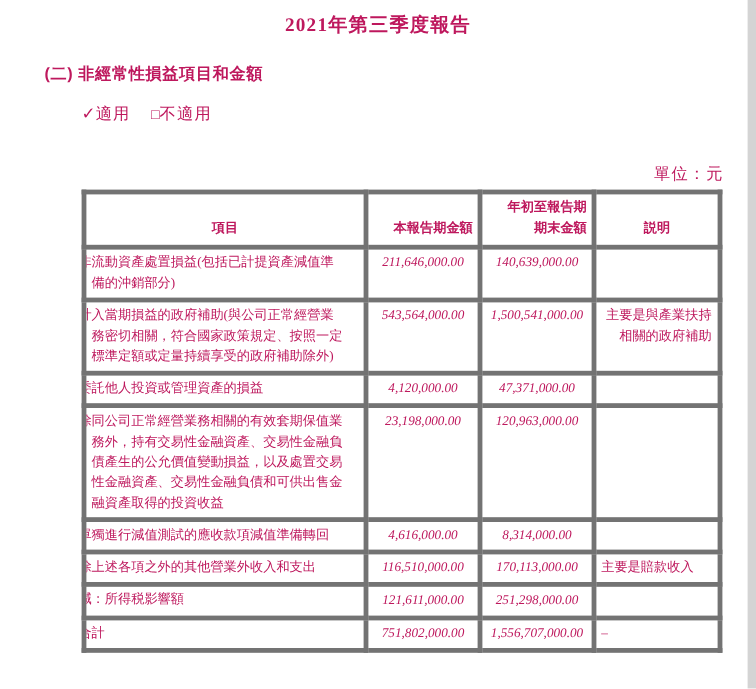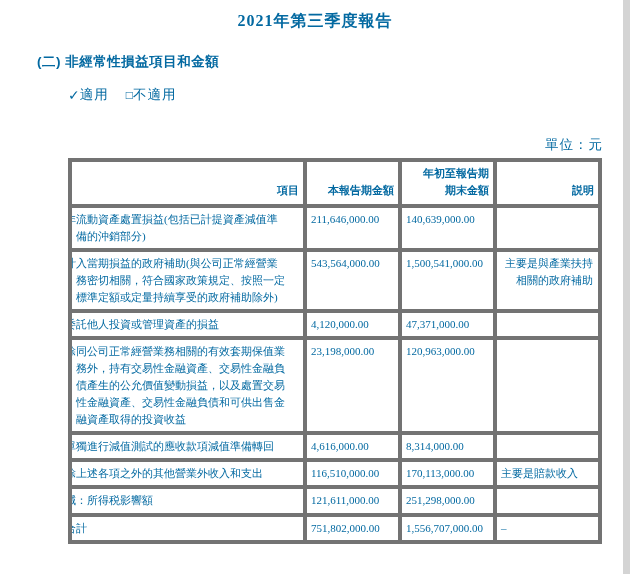--- a/index.html
+++ b/index.html
@@ -1,38 +1,38 @@
 <!DOCTYPE html>
 <html><head>
 <meta charset="utf-8">
 <style>
   html,body{margin:0;padding:0;background:#fff;}
   .page{position:relative;width:630px;height:574px;background:#ffffff;overflow:hidden;
-        font-family:"Liberation Serif","DejaVu Serif",serif;color:#0369a1;}
+        font-family:"Liberation Serif","DejaVu Serif",serif;color:#be185d;}
   .edge-strip{position:absolute;top:0;right:0;width:7px;height:574px;background:#d4d4d4;}
   .title{position:absolute;top:11px;left:0;width:100%;margin:0;text-align:center;
          font-size:16px;font-weight:bold;letter-spacing:1px;}
   .section{position:absolute;top:51px;left:35px;margin:2px;font-size:13.5px;font-weight:bold;
            font-family:"Liberation Sans","DejaVu Sans",sans-serif;letter-spacing:0.5px;}
   .applicable{position:absolute;top:86px;left:68px;font-size:13.5px;display:flex;align-items:center;}
   .applicable .lbl{margin-left:0;letter-spacing:1px;}
   .applicable .box{margin-left:17px;font-size:12px;}
   .applicable .check{font-size:14px;}
   .unit{position:absolute;top:136px;right:27px;font-size:13.5px;letter-spacing:1px;}
   table.report{position:absolute;top:158px;left:68px;width:530px;border-collapse:collapse;
                table-layout:fixed;font-size:11px;line-height:17px;}
   table.report th,table.report td{border:4px solid #737373;overflow:hidden;}
-  table.report thead th{vertical-align:bottom;text-align:right;font-weight:bold;
+  table.report thead th{vertical-align:bottom;text-align:center;font-weight:bold;
         font-family:"Liberation Sans","DejaVu Sans",sans-serif;
         padding:3px 4px 5px 4px;white-space:pre-line;}
   table.report thead th.r{text-align:right;}
   table.report td{vertical-align:top;padding:3px 4px;}
   td.item{white-space:pre-line;padding-left:calc(4px + 1em);text-indent:-1em;}
   td.item.indent2{padding-left:calc(4px + 2em);text-indent:0;}
-  td.num{text-align:left;padding-right:5px;}
+  td.num{text-align:center;padding-right:5px;font-style:italic;}
   td.note{white-space:pre-line;padding-left:8px;}
   td.note.hang{padding-left:calc(8px + 1em);text-indent:-1em;}
 </style>
 </head>
 <body>
 
 <div class="page">
 
   <div class="edge-strip"></div>
 

